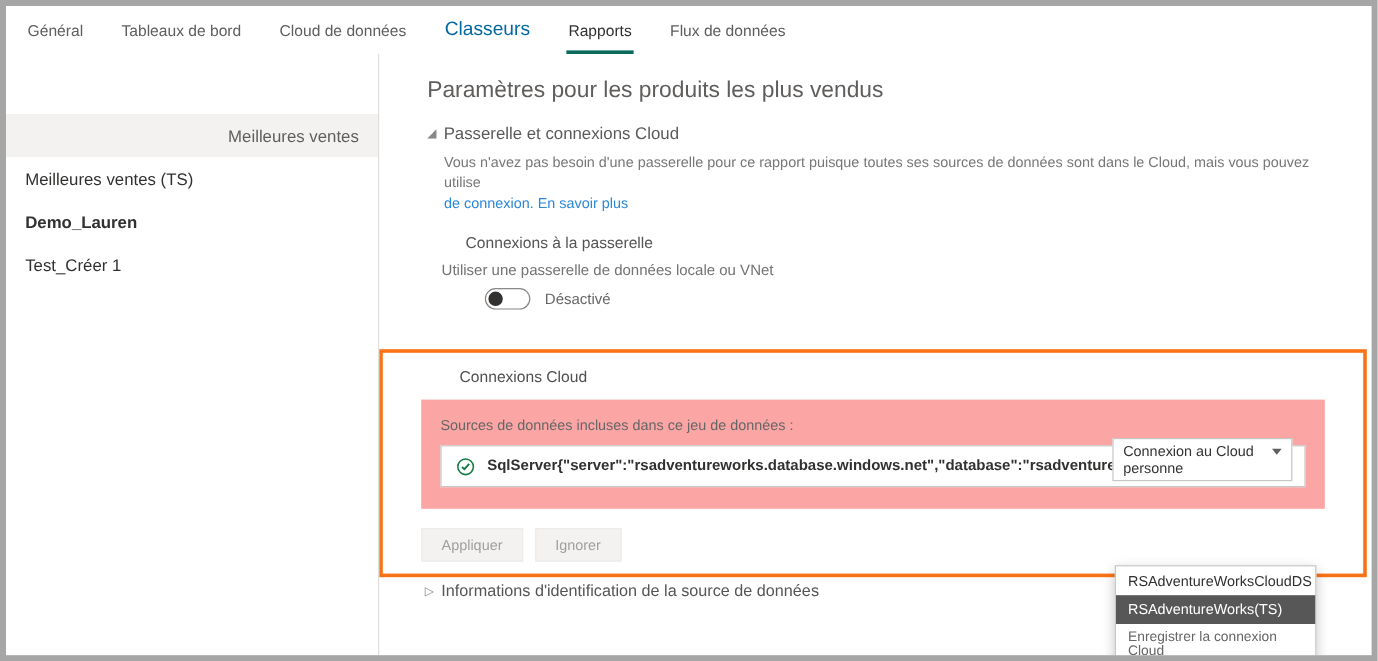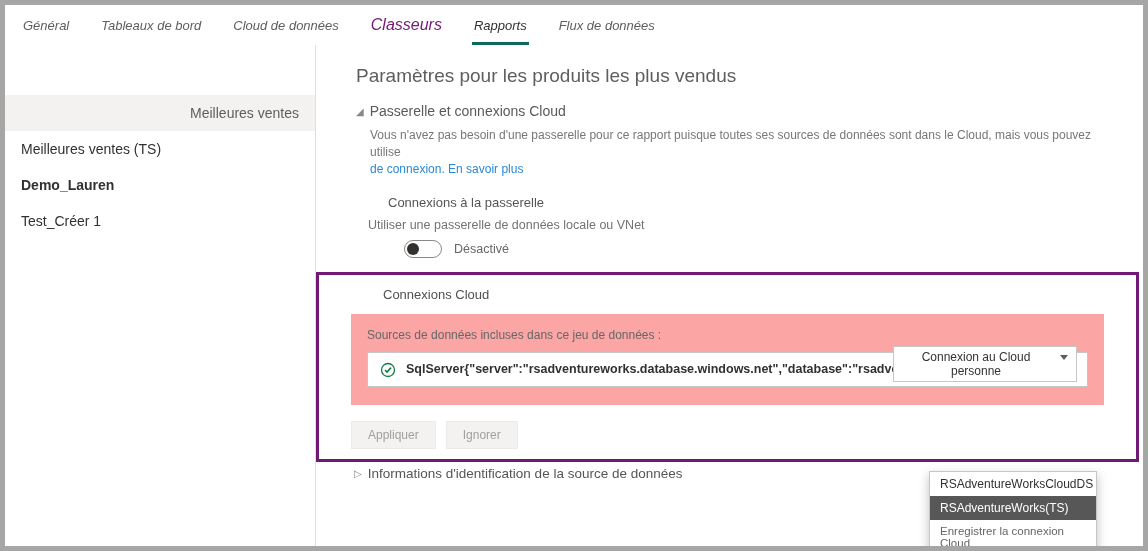--- a/index.html
+++ b/index.html
@@ -19,25 +19,24 @@
     padding: 0 16px;
     height: 40px;
     gap: 28px;
   }
   .topnav-item {
     color: #605e5c;
     font-size: 13px;
     cursor: pointer;
     padding: 10px 2px;
     position: relative;
-    font-style: italic;
   }
   .topnav-item.emph {
     font-size: 16px;
-    color: #701a75;
+    color: #0369a1;
   }
   .topnav-item.active {
     color: #323130;
   }
   .topnav-item.active::after {
     content: "";
     position: absolute;
     left: 0; right: 0; bottom: -2px;
     height: 3px;
     background: #0b6a5c;
@@ -131,22 +130,22 @@
     width: 12px; height: 12px;
     border-radius: 50%;
     background: #323130;
     top: 2px; left: 2px;
   }
   .toggle-label {
     font-size: 12.5px;
     color: #666;
   }
   .red-box {
-    border: 3px solid #701a75;
-    margin: 4px 4px 0 0;
+    border: 3px solid #f97316;
+    margin: 23px 4px 0 0;
     padding: 4px 0 10px 0;
   }
   .cloud-head {
     font-size: 13px;
     color: #505050;
     padding: 8px 0 12px 64px;
   }
   .gray-panel {
     background: #fca5a5;
     margin: 0 32px;
@@ -185,23 +184,22 @@
     top: 6px;
   }
   .dropdown {
     position: absolute;
     right: 10px; bottom: 4px;
     border: 1px solid #c8c6c4;
     background: #fff;
     font-size: 12px;
     color: #333;
     padding: 3px 26px 3px 8px;
-    width: 184px;
-    cursor: pointer;
-    text-align: center;
+    width: 150px;
+    cursor: pointer;
   }
   .dropdown::after {
     content: "";
     position: absolute;
     right: 8px; top: 8px;
     border-left: 4px solid transparent;
     border-right: 4px solid transparent;
     border-top: 5px solid #605e5c;
   }
   .btn-row {

